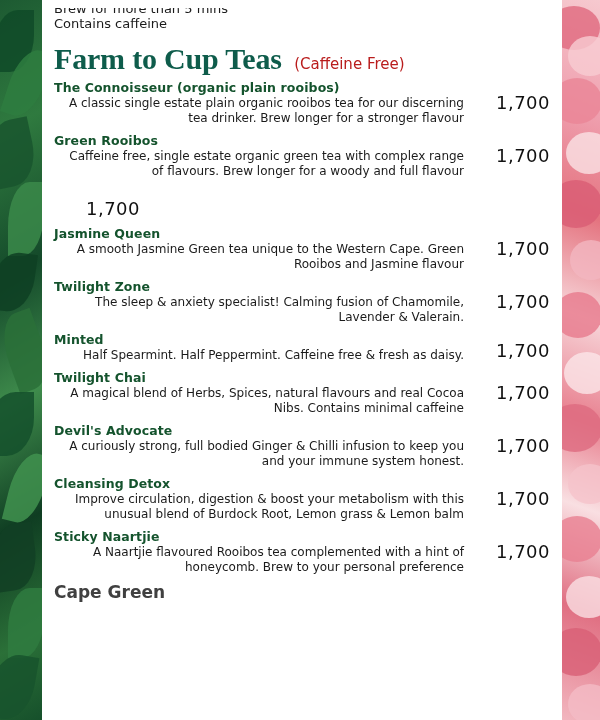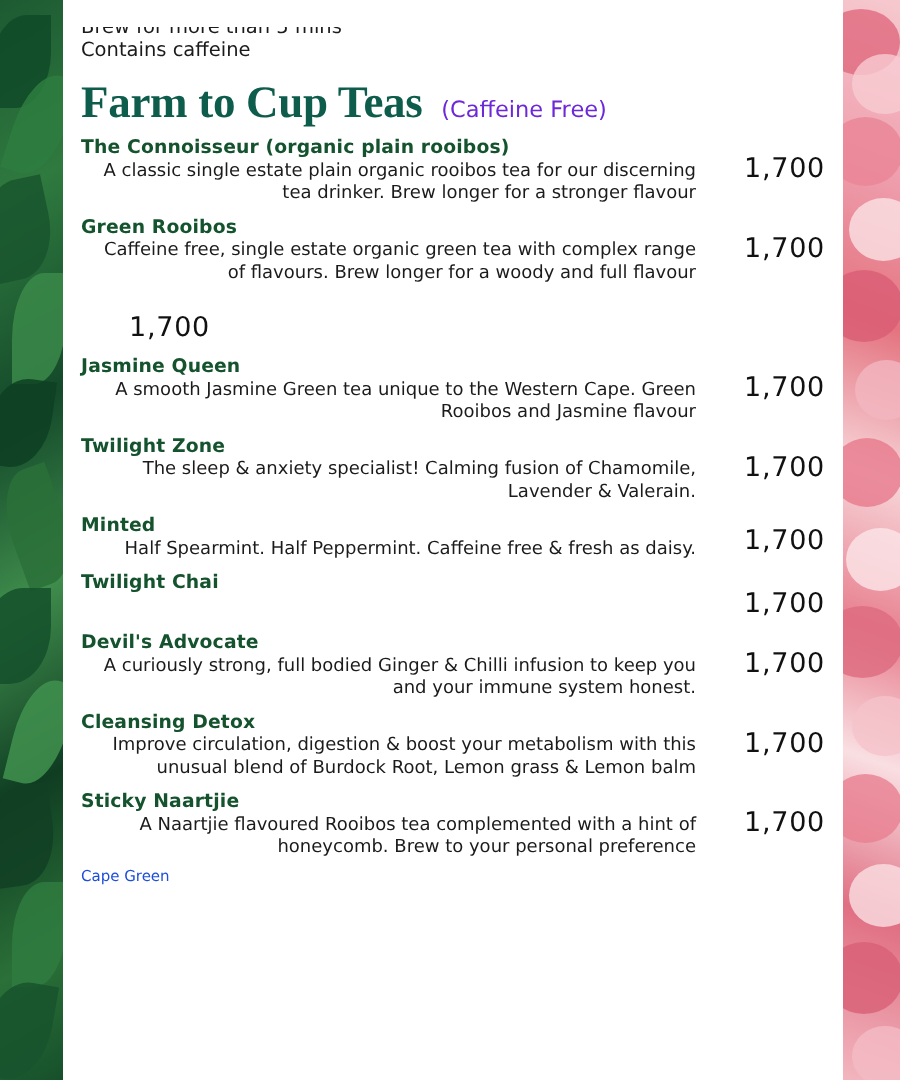--- a/index.html
+++ b/index.html
@@ -54,21 +54,21 @@
 
   
   .page {
     position: absolute;
     left: 44px;
     top: 0;
     width: 516px;
     height: 513px;
     background: #ffffff;
     box-sizing: border-box;
-    padding: 18px 10px 0 10px;
+    padding: 8px 10px 0 10px;
   }
 
   .top-fragment {
     font-family: "DejaVu Sans", sans-serif;
     font-size: 13px;
     color: #1b1b1b;
     line-height: 15px;
     padding-top: 0;
     height: 24px;
     overflow: hidden;
@@ -85,21 +85,21 @@
   .section-title {
     font-family: Liberation Serif, serif;
     font-weight: bold;
     font-size: 30px;
     color: #0e5c4b;
     letter-spacing: -0.2px;
   }
   .section-sub {
     font-family: "DejaVu Sans", sans-serif;
     font-size: 15px;
-    color: #6d28d9;
+    color: #b91c1c;
     margin-left: 8px;
   }
 
   .items {
     margin-top: 2px;
   }
   .item {
     display: flex;
     align-items: flex-start;
     margin-bottom: 7px;
@@ -131,23 +131,23 @@
     font-size: 18px;
     color: #111111;
     padding-top: 12px;
     letter-spacing: 0.5px;
     white-space: nowrap;
   }
   .item.tight .item-price { padding-top: 8px; }
 
   .trailing {
     font-family: "DejaVu Sans", sans-serif;
-    font-weight: normal;
-    font-size: 10px;
-    color: #1d4ed8;
+    font-weight: bold;
+    font-size: 17px;
+    color: #404040;
     margin-top: 2px;
   }
 </style>
 </head>
 <body>
 
 <div class="border-strip border-left">
   <span class="leaf" style="left:-6px;  top:10px;  width:40px; height:62px;  background:#0f4a28;"></span>
   <span class="leaf" style="left:10px;  top:48px;  width:34px; height:70px;  background:#2e7c40; transform:rotate(18deg);"></span>
   <span class="leaf" style="left:-10px; top:120px; width:44px; height:66px;  background:#19552e; transform:rotate(-12deg);"></span>
@@ -234,20 +234,21 @@
       <div class="item-text">
         <div class="item-name">Minted</div>
         <div class="item-desc">Half Spearmint. Half Peppermint. Caffeine free &amp; fresh as daisy.</div>
       </div>
       <div class="item-price">1,700</div>
     </div>
 
     <div class="item">
       <div class="item-text">
         <div class="item-name">Twilight Chai</div>
+        <div class="item-desc">A magical blend of Herbs, Spices, natural flavours and real Cocoa Nibs. Contains minimal caffeine</div>
       </div>
       <div class="item-price">1,700</div>
     </div>
 
     <div class="item">
       <div class="item-text">
         <div class="item-name">Devil's Advocate</div>
         <div class="item-desc">A curiously strong, full bodied Ginger &amp; Chilli infusion to keep you and your immune system honest.</div>
       </div>
       <div class="item-price">1,700</div>

